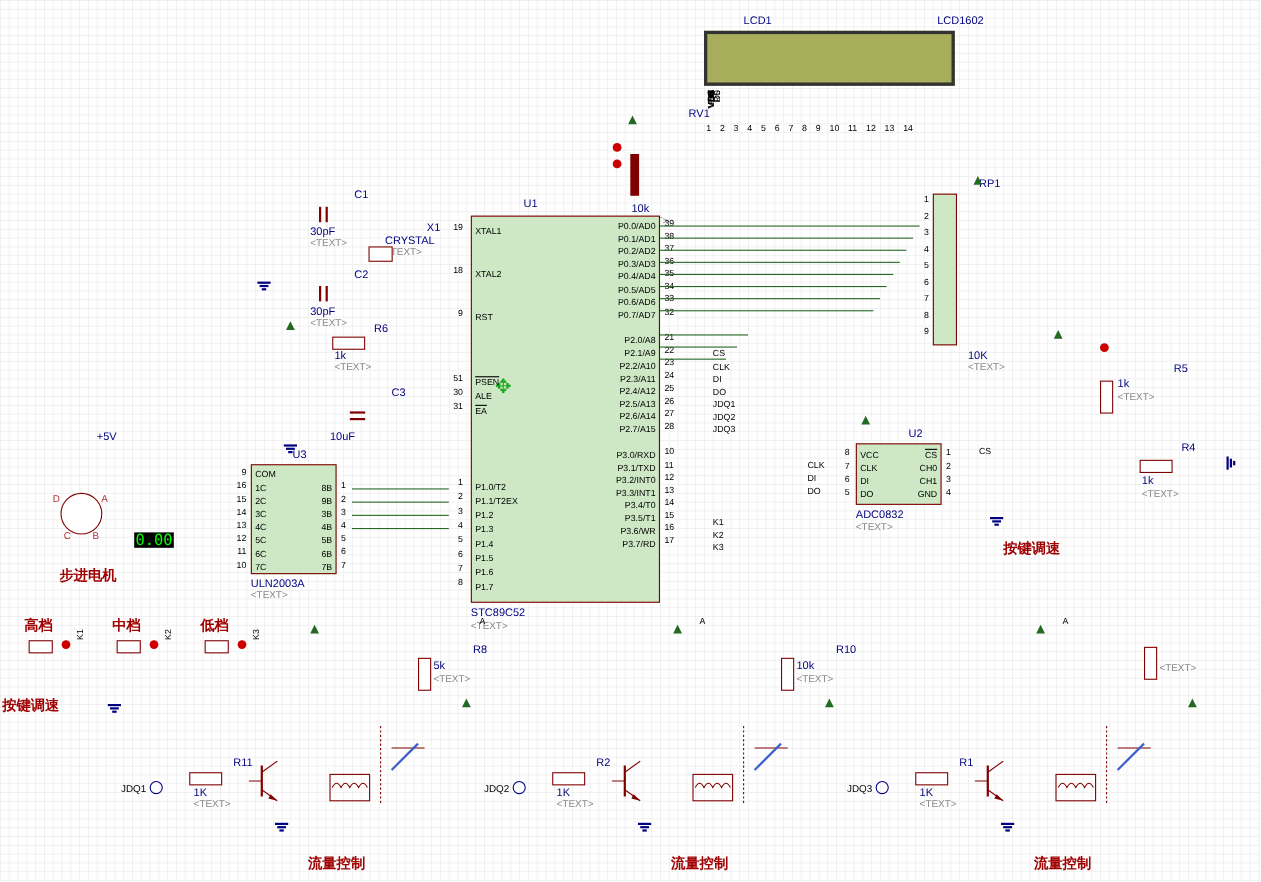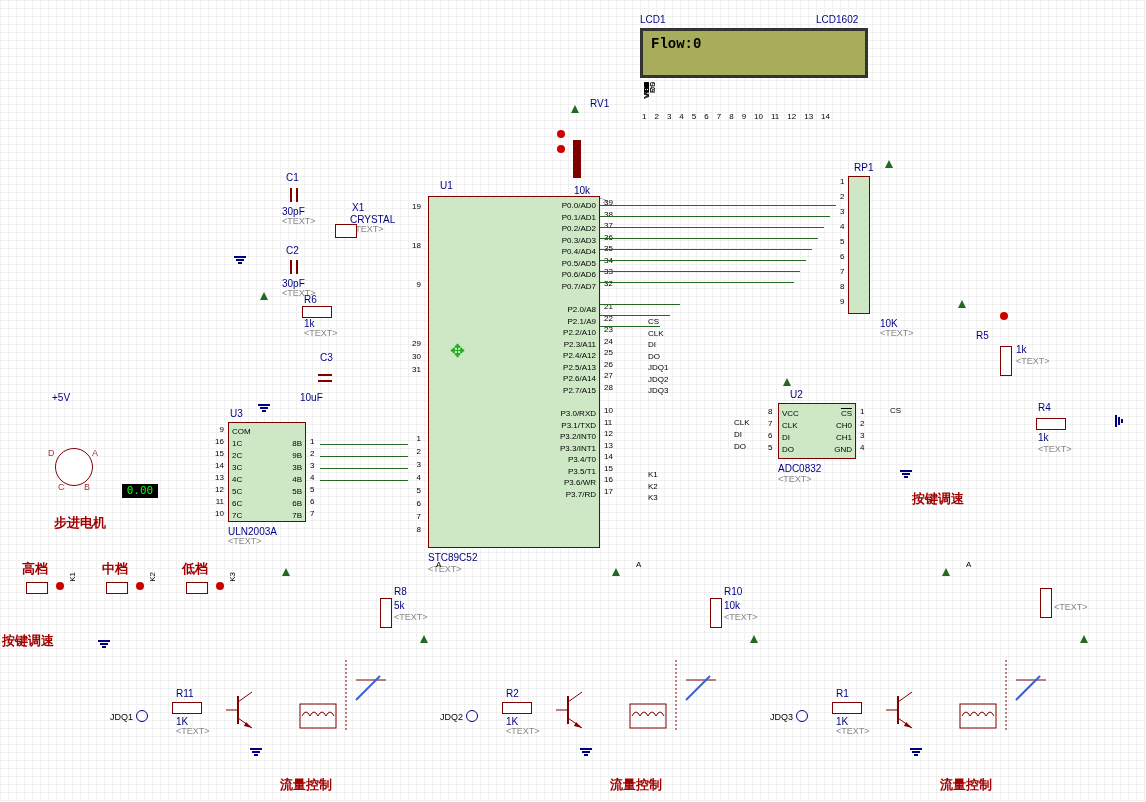--- a/index.html
+++ b/index.html
@@ -32,20 +32,21 @@
     font-weight: bold;
     color: #000;
     line-height: 1.3;
     box-sizing: border-box;
   }
   .ref {
     position: absolute;
     font-size: 10px;
     color: #000080;
     white-space: nowrap;
+    padding-left: 36px;
   }
   .val {
     position: absolute;
     font-size: 10px;
     color: #000080;
     white-space: nowrap;
   }
   .txtph {
     position: absolute;
     font-size: 9px;
@@ -109,21 +110,21 @@
   }
   .led {
     position:absolute; width:8px; height:8px; border-radius:50%;
   }
   .motor {
     position:absolute; width:36px; height:36px; border:1px solid #800000; border-radius:50%;
     background:#fff;
   }
   .motordisp {
     position:absolute; width:36px; height:14px; background:#000; color:#0f0;
-    font-size:11px; text-align:center; line-height:14px; font-family:monospace;
+    font-size:14px; text-align:center; line-height:14px; font-family:monospace;
   }
   .rp {
     position:absolute; background:#CEE8C6; border:1px solid #800000;
   }
   .btn {
     position:absolute; width:20px; height:10px; border:1px solid #800000;
     background:#fff;
   }
   .vertlabel {
     position:absolute; font-size:8px; color:#000;
@@ -137,21 +138,20 @@
   }
 </style>
 </head>
 <body>
 
 <div class="canvas">
 
   <div class="ref" style="left:640px;top:14px">LCD1</div>
   <div class="ref" style="left:816px;top:14px">LCD1602</div>
   <div class="lcd" style="left:640px;top:28px;width:228px;height:50px">
-    <div>Flow:0</div>
   </div>
 
   <div style="position:absolute;left:642px;top:82px;display:flex;gap:4.5px">
     <span class="vertlabel">VSS</span>
     <span class="vertlabel">VDD</span>
     <span class="vertlabel">VEE</span>
     <span class="vertlabel" style="margin-left:6px">RS</span>
     <span class="vertlabel">RW</span>
     <span class="vertlabel">E</span>
     <span class="vertlabel" style="margin-left:6px">D0</span>
@@ -188,25 +188,41 @@
   <div class="txtph" style="left:574px;top:196px">&lt;TEXT&gt;</div>
   <div class="arrowup" style="left:571px;top:105px"></div>
 
   <div class="ref" style="left:440px;top:180px">U1</div>
   <div class="chip" style="left:428px;top:196px;width:172px;height:352px"></div>
   <div class="val" style="left:428px;top:552px">STC89C52</div>
   <div class="txtph" style="left:428px;top:564px">&lt;TEXT&gt;</div>
 
   <div style="position:absolute;left:450px;top:340px;color:#2a2;font-size:18px">✥</div>
 
+  <div style="position:absolute;left:432px;top:204px;font-size:8px;line-height:13px">
+    <div>XTAL1</div>
+    <div style="margin-top:26px">XTAL2</div>
+    <div style="margin-top:26px">RST</div>
+    <div style="margin-top:46px;text-decoration:overline">PSEN</div>
+    <div>ALE</div>
+    <div style="text-decoration:overline">EA</div>
+    <div style="margin-top:56px">P1.0/T2</div>
+    <div>P1.1/T2EX</div>
+    <div>P1.2</div>
+    <div>P1.3</div>
+    <div>P1.4</div>
+    <div>P1.5</div>
+    <div>P1.6</div>
+    <div>P1.7</div>
+  </div>
   <div style="position:absolute;left:412px;top:200px;font-size:8px;line-height:13px;text-align:right">
     <div>19</div>
     <div style="margin-top:26px">18</div>
     <div style="margin-top:26px">9</div>
-    <div style="margin-top:46px">29</div>
+    <div style="margin-top:46px">51</div>
     <div>30</div>
     <div>31</div>
     <div style="margin-top:56px">1</div>
     <div>2</div>
     <div>3</div>
     <div>4</div>
     <div>5</div>
     <div>6</div>
     <div>7</div>
     <div>8</div>
@@ -421,21 +437,21 @@
     <div>3</div>
     <div>4</div>
   </div>
   <div class="pinlabel" style="left:734px;top:418px">CLK</div>
   <div class="pinlabel" style="left:734px;top:430px">DI</div>
   <div class="pinlabel" style="left:734px;top:442px">DO</div>
   <div class="pinlabel" style="left:890px;top:406px">CS</div>
   <div class="arrowup" style="left:783px;top:378px"></div>
   <div class="gnd" style="left:900px;top:470px"></div>
 
-  <div class="ref" style="left:976px;top:330px">R5</div>
+  <div class="ref" style="left:1031px;top:330px">R5</div>
   <div class="res v" style="left:1000px;top:346px"></div>
   <div class="val" style="left:1016px;top:344px">1k</div>
   <div class="txtph" style="left:1016px;top:356px">&lt;TEXT&gt;</div>
   <div class="arrowup" style="left:958px;top:300px"></div>
   <div class="led" style="left:1000px;top:312px;background:#c00"></div>
 
   <div class="ref" style="left:1038px;top:402px">R4</div>
   <div class="res" style="left:1036px;top:418px"></div>
   <div class="val" style="left:1038px;top:432px">1k</div>
   <div class="txtph" style="left:1038px;top:444px">&lt;TEXT&gt;</div>

